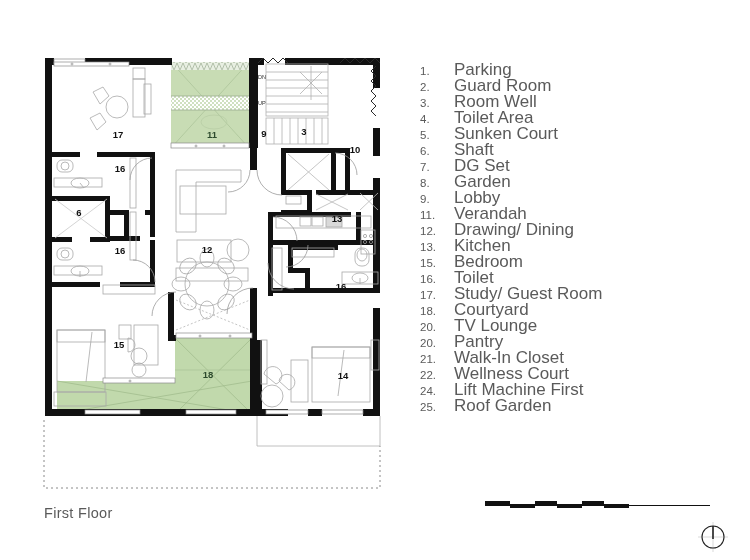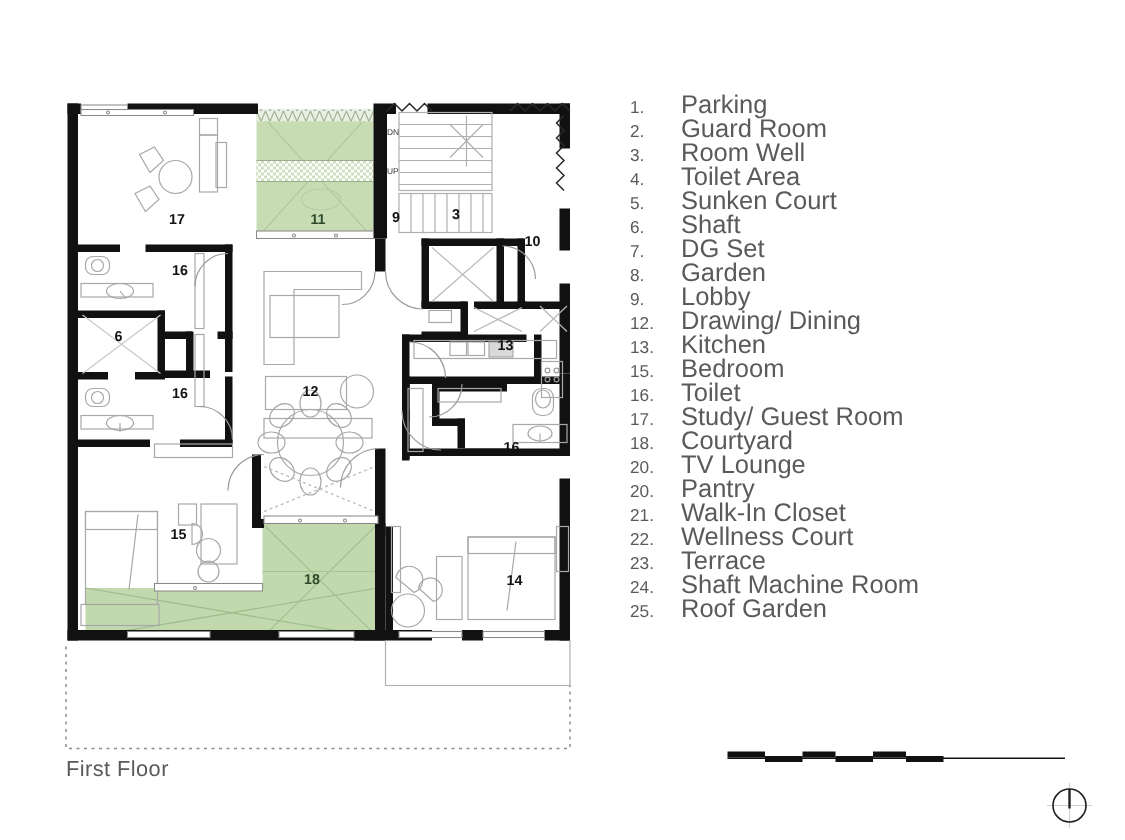--- a/index.html
+++ b/index.html
@@ -17,21 +17,21 @@
   
   #floor-title{position:absolute;left:44px;top:505px;font-size:14.5px;color:#5a5a5a;letter-spacing:.3px;text-align:center;}
 
   
   #scalebar{position:absolute;left:485px;top:500px;width:225px;height:8px;}
   #scalebar .seg{position:absolute;top:1px;height:4px;}
   #scalebar .rule{position:absolute;left:0;top:5px;width:225px;height:1px;background:#111;}
   #north{position:absolute;left:696px;top:520px;width:34px;height:34px;}
 
   
-  #plan{position:absolute;left:0;top:11px;width:420px;height:500px;}
+  #plan{position:absolute;left:0;top:0;width:420px;height:500px;}
   #plan svg{display:block;}
   .rnum{font-family:"Liberation Sans",sans-serif;font-size:9.5px;font-weight:bold;fill:#111;text-anchor:middle;}
   .rnum-g{fill:#2d4a2d;}
   .stxt{font-family:"Liberation Sans",sans-serif;font-size:5.6px;fill:#333;}
 </style>
 </head>
 <body>
 
 <div id="root">
 
@@ -374,20 +374,24 @@
       </div>
       <div class="legend-row">
         <span class="legend-num">8.</span>
         <span class="legend-label">Garden</span>
       </div>
       <div class="legend-row">
         <span class="legend-num">9.</span>
         <span class="legend-label">Lobby</span>
       </div>
       <div class="legend-row">
+        <span class="legend-num">11.</span>
+        <span class="legend-label">Verandah</span>
+      </div>
+      <div class="legend-row">
         <span class="legend-num">12.</span>
         <span class="legend-label">Drawing/ Dining</span>
       </div>
       <div class="legend-row">
         <span class="legend-num">13.</span>
         <span class="legend-label">Kitchen</span>
       </div>
       <div class="legend-row">
         <span class="legend-num">15.</span>
         <span class="legend-label">Bedroom</span>
@@ -414,26 +418,22 @@
       </div>
       <div class="legend-row">
         <span class="legend-num">21.</span>
         <span class="legend-label">Walk-In Closet</span>
       </div>
       <div class="legend-row">
         <span class="legend-num">22.</span>
         <span class="legend-label">Wellness Court</span>
       </div>
       <div class="legend-row">
-        <span class="legend-num">23.</span>
-        <span class="legend-label">Terrace</span>
-      </div>
-      <div class="legend-row">
         <span class="legend-num">24.</span>
-        <span class="legend-label">Shaft Machine Room</span>
+        <span class="legend-label">Lift Machine First</span>
       </div>
       <div class="legend-row">
         <span class="legend-num">25.</span>
         <span class="legend-label">Roof Garden</span>
       </div>
     </div>
 
   <div id="floor-title">First Floor</div>
 
   <div id="scalebar">

